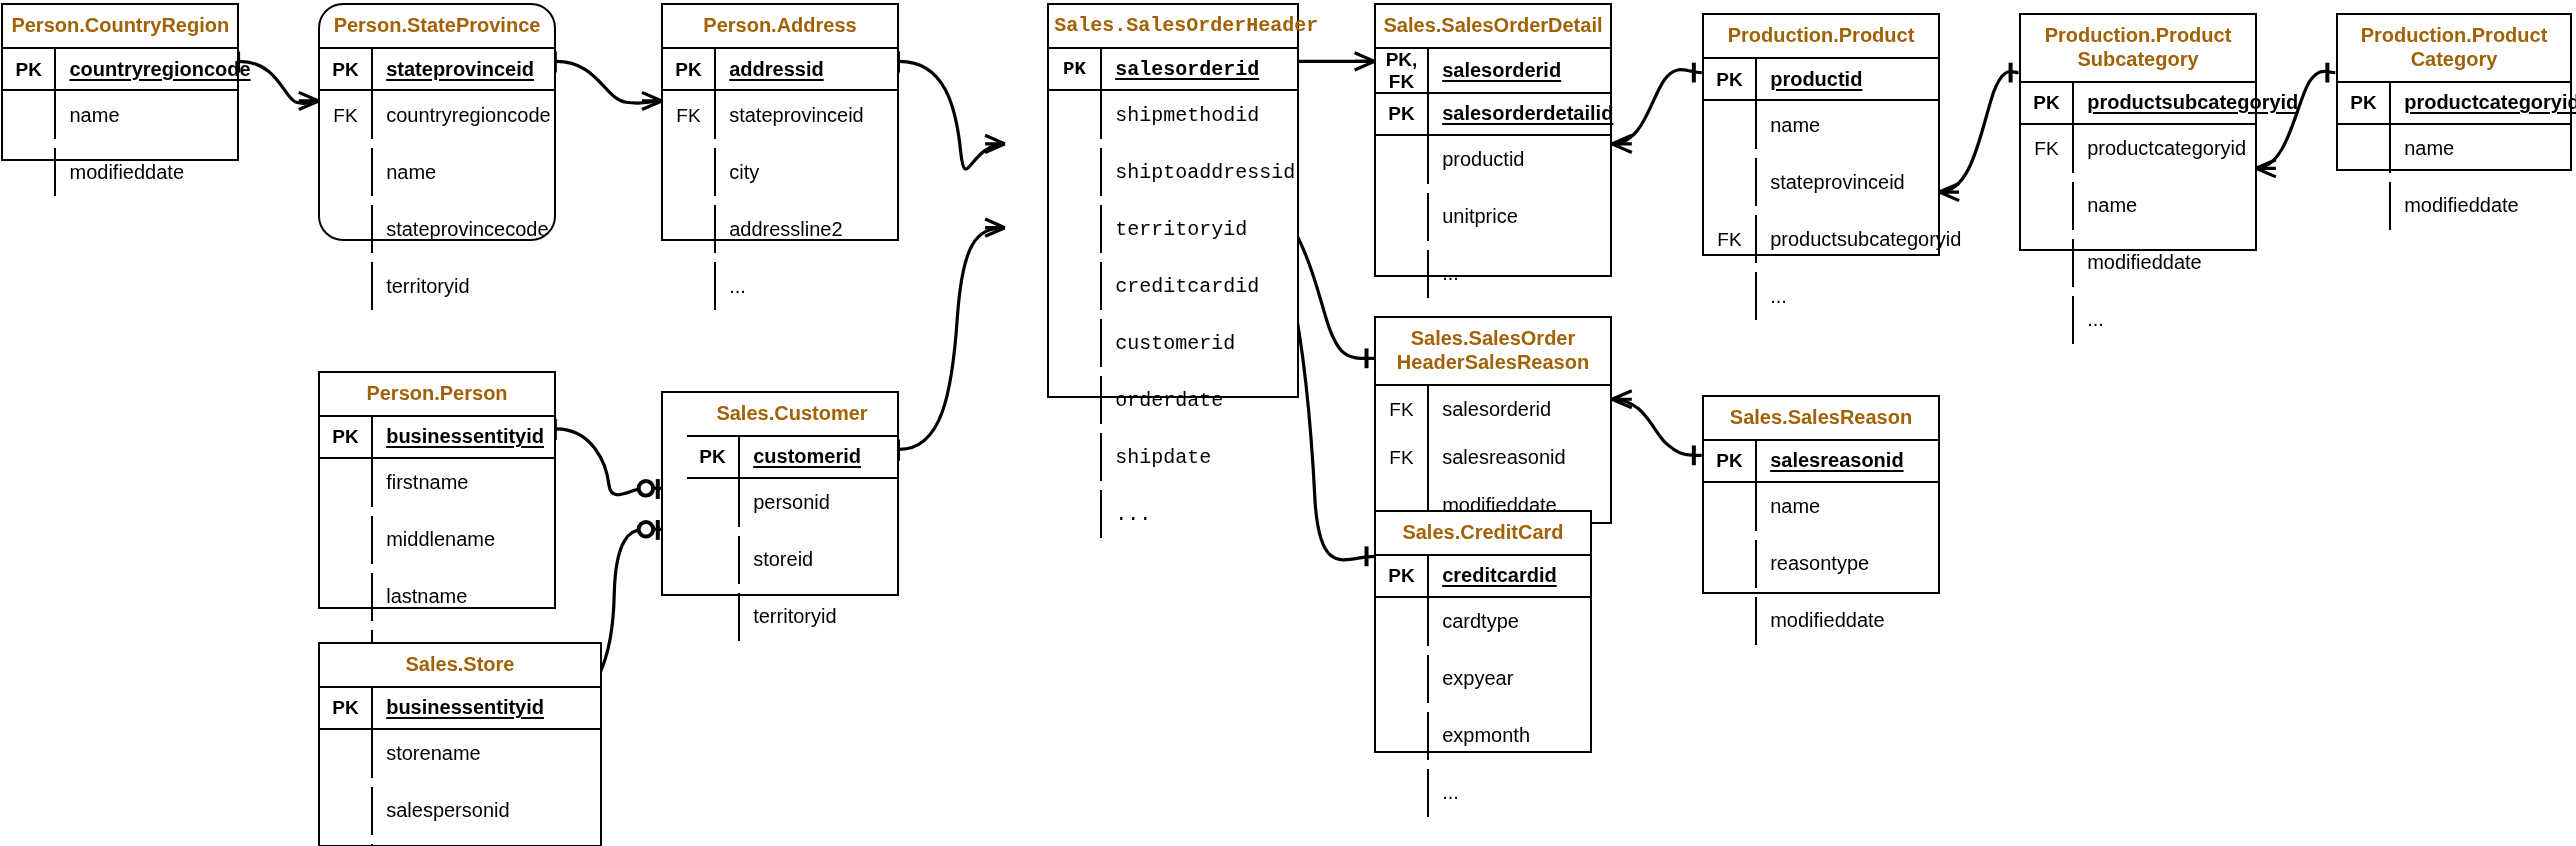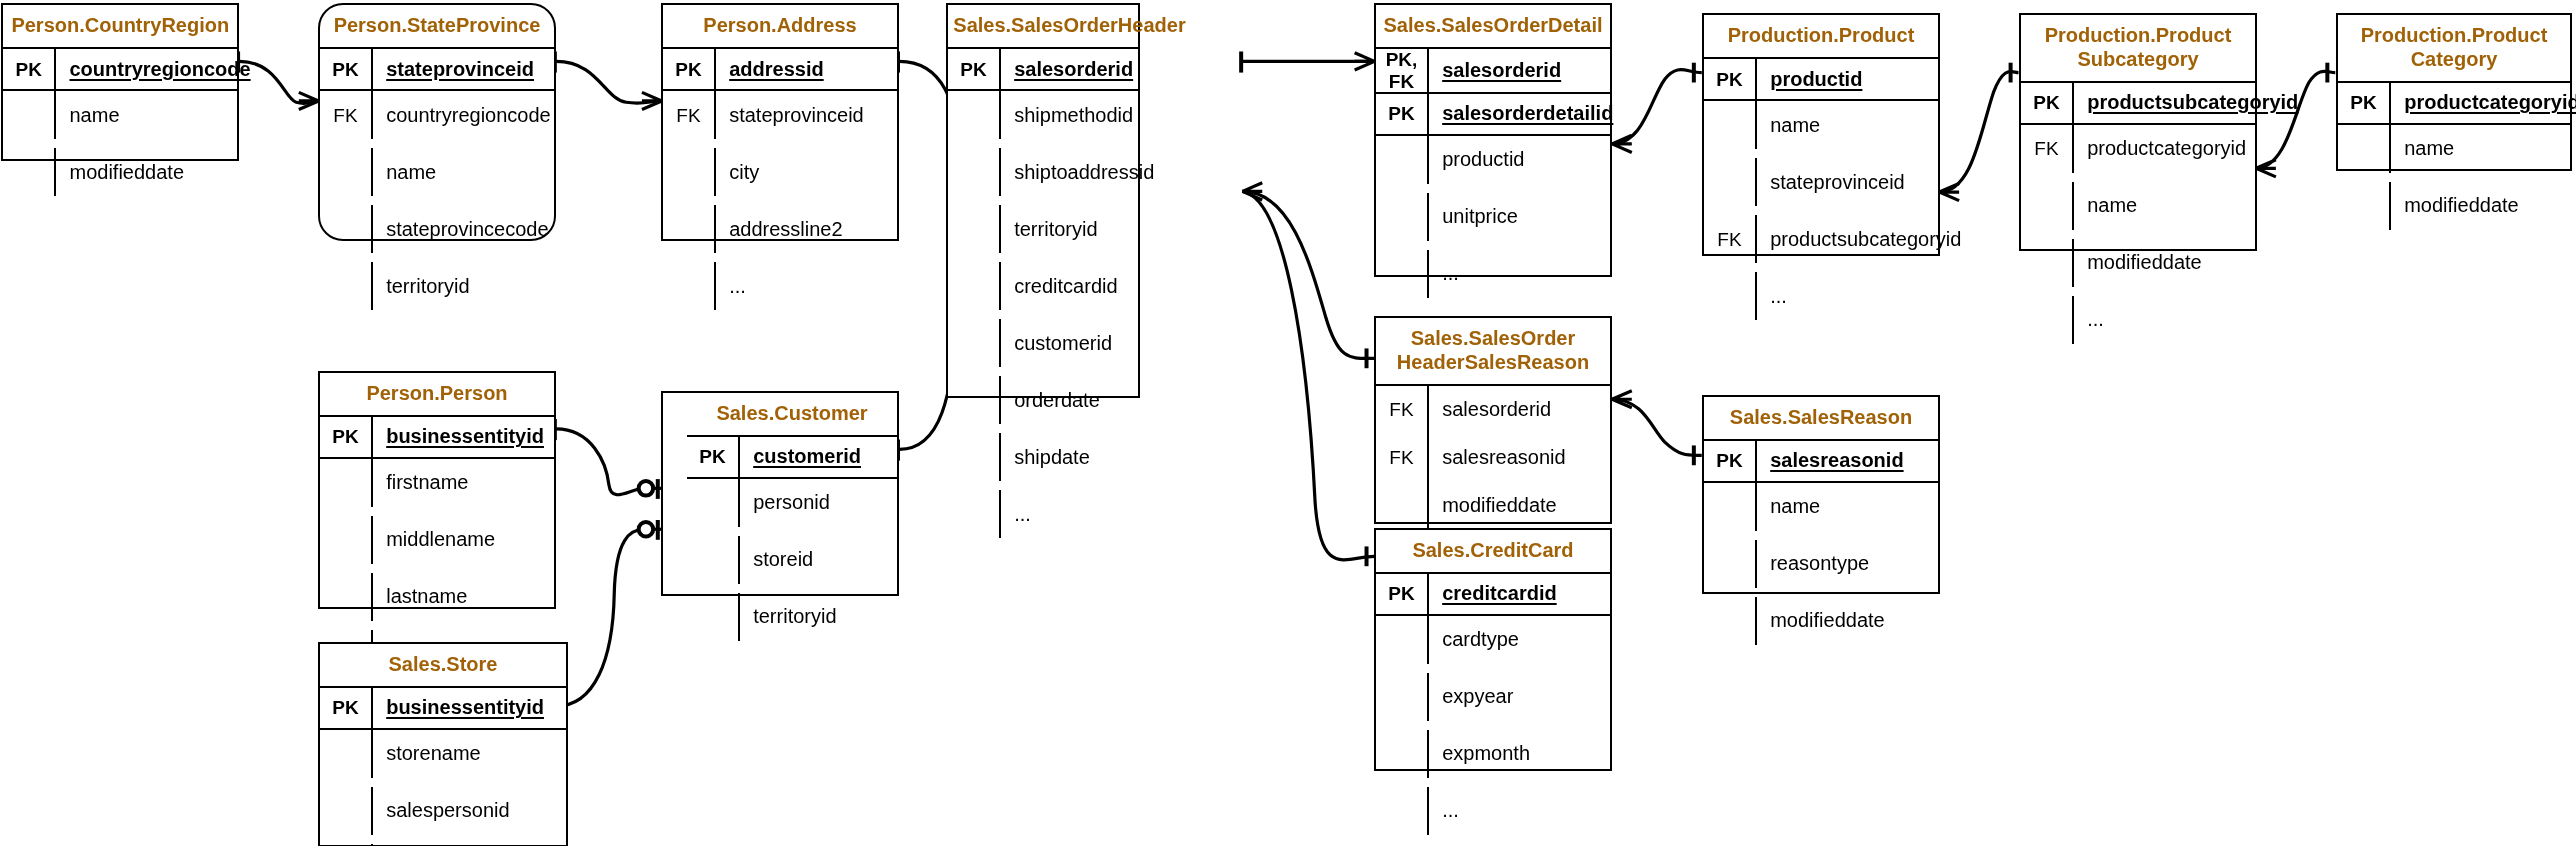--- a/index.html
+++ b/index.html
@@ -203,21 +203,21 @@
             <div class="k"></div>
             <div class="f">addressline2</div>
           </div>
           <div class="row">
             <div class="k"></div>
             <div class="f">...</div>
           </div>
         </div>
       </div>
     </div>
-    <div class="entity" style="left: 946px; top: 3.3px; width: 194px; height: 395px;">
+    <div class="entity" style="left: 1047px; top: 3.3px; width: 252px; height: 395px; font-family: Liberation Mono, monospace;">
       <div class="ent-title">Sales.SalesOrderHeader</div>
       <div class="ent-body">
         <div class="grp keys">
           <div class="row">
             <div class="k">PK</div>
             <div class="f">salesorderid</div>
           </div>
         </div>
         <div class="grp attrs">
           <div class="row">
@@ -413,21 +413,21 @@
             <div class="k"></div>
             <div class="f">storeid</div>
           </div>
           <div class="row">
             <div class="k"></div>
             <div class="f">territoryid</div>
           </div>
         </div>
       </div>
     </div>
-    <div class="entity" style="left: 318px; top: 642px; width: 250px; height: 205px;">
+    <div class="entity" style="left: 318px; top: 642px; width: 284px; height: 205px;">
       <div class="ent-title">Sales.Store</div>
       <div class="ent-body">
         <div class="grp keys">
           <div class="row">
             <div class="k">PK</div>
             <div class="f">businessentityid</div>
           </div>
         </div>
         <div class="grp attrs">
           <div class="row">
@@ -483,21 +483,21 @@
             <div class="k"></div>
             <div class="f">reasontype</div>
           </div>
           <div class="row">
             <div class="k"></div>
             <div class="f">modifieddate</div>
           </div>
         </div>
       </div>
     </div>
-    <div class="entity" style="left: 1374px; top: 528px; width: 238px; height: 243px;">
+    <div class="entity" style="left: 1374px; top: 510px; width: 218px; height: 243px;">
       <div class="ent-title">Sales.CreditCard</div>
       <div class="ent-body">
         <div class="grp keys">
           <div class="row">
             <div class="k">PK</div>
             <div class="f">creditcardid</div>
           </div>
         </div>
         <div class="grp attrs">
           <div class="row">

